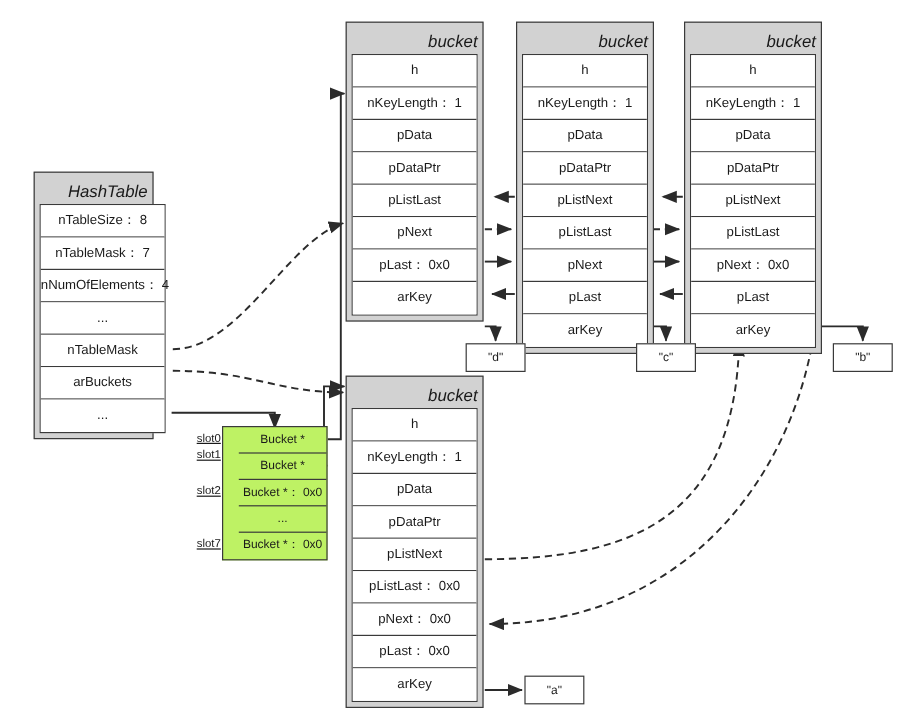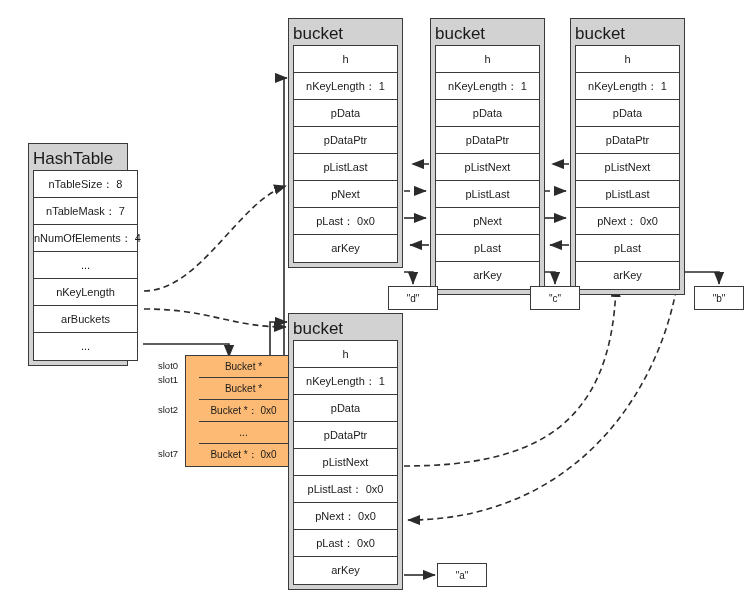--- a/index.html
+++ b/index.html
@@ -2,38 +2,38 @@
 <html><head>
 <meta charset="utf-8">
 <style>
   html,body{margin:0;padding:0;background:#ffffff;}
   body{width:755px;height:602px;font-family:"Liberation Sans",sans-serif;}
   #canvas{position:relative;width:755px;height:602px;overflow:hidden;background:#fff;}
 
   
   .struct{position:absolute;background:#d2d2d2;border:1px solid #3a3a3a;box-sizing:border-box;
           padding:4px;}
-  .struct-title{height:22px;line-height:22px;text-align:left;font-size:17px;color:#1a1a1a;}
+  .struct-title{height:22px;line-height:22px;text-align:right;font-size:14px;color:#1a1a1a;font-style:italic;}
   .rows{background:#ffffff;border:1px solid #3a3a3a;box-sizing:border-box;}
   .row{height:27px;line-height:27px;text-align:center;font-size:11px;color:#1a1a1a;
        border-bottom:1px solid #3a3a3a;box-sizing:border-box;background:#fff;white-space:nowrap;}
   .row:last-child{border-bottom:none;}
 
   
   #hashtable{left:28px;top:143px;width:100px;}
   #hashtable .rows{width:105px;}
 
   
-  .slots{position:absolute;left:185px;top:355px;width:104px;background:#fdba74;
+  .slots{position:absolute;left:185px;top:355px;width:88px;background:#bef264;
          border:1px solid #3a3a3a;box-sizing:border-box;padding-left:13px;}
   .slot-row{height:22px;line-height:22px;text-align:center;font-size:10px;color:#1a1a1a;
             border-bottom:1px solid #3a3a3a;box-sizing:border-box;white-space:nowrap;}
   .slot-row:last-child{border-bottom:none;}
   .slot-label{position:absolute;left:158px;font-size:9.5px;color:#1a1a1a;width:26px;
-              text-align:left;height:22px;line-height:22px;}
+              text-align:right;height:22px;line-height:22px;text-decoration:underline;}
 
   
   .bucket{width:115px;}
   .bucket .rows{width:105px;}
   #bucket-d{left:288px;top:18px;}
   #bucket-c{left:430px;top:18px;}
   #bucket-b{left:570px;top:18px;}
   #bucket-a{left:288px;top:313px;}
 
   
@@ -93,21 +93,21 @@
     <path class="dash" d="M679,190 C700,330 610,520 408,520" marker-end="url(#ah)"></path>
   </svg>
 
   <div class="struct" id="hashtable">
     <div class="struct-title">HashTable</div>
     <div class="rows">
       <div class="row">nTableSize： 8</div>
       <div class="row">nTableMask： 7</div>
       <div class="row">nNumOfElements： 4</div>
       <div class="row">...</div>
-      <div class="row">nKeyLength</div>
+      <div class="row">nTableMask</div>
       <div class="row">arBuckets</div>
       <div class="row">...</div>
     </div>
   </div>
 
   <div class="slots">
     <div class="slot-row">Bucket *</div>
     <div class="slot-row">Bucket *</div>
     <div class="slot-row">Bucket *： 0x0</div>
     <div class="slot-row">...</div>

